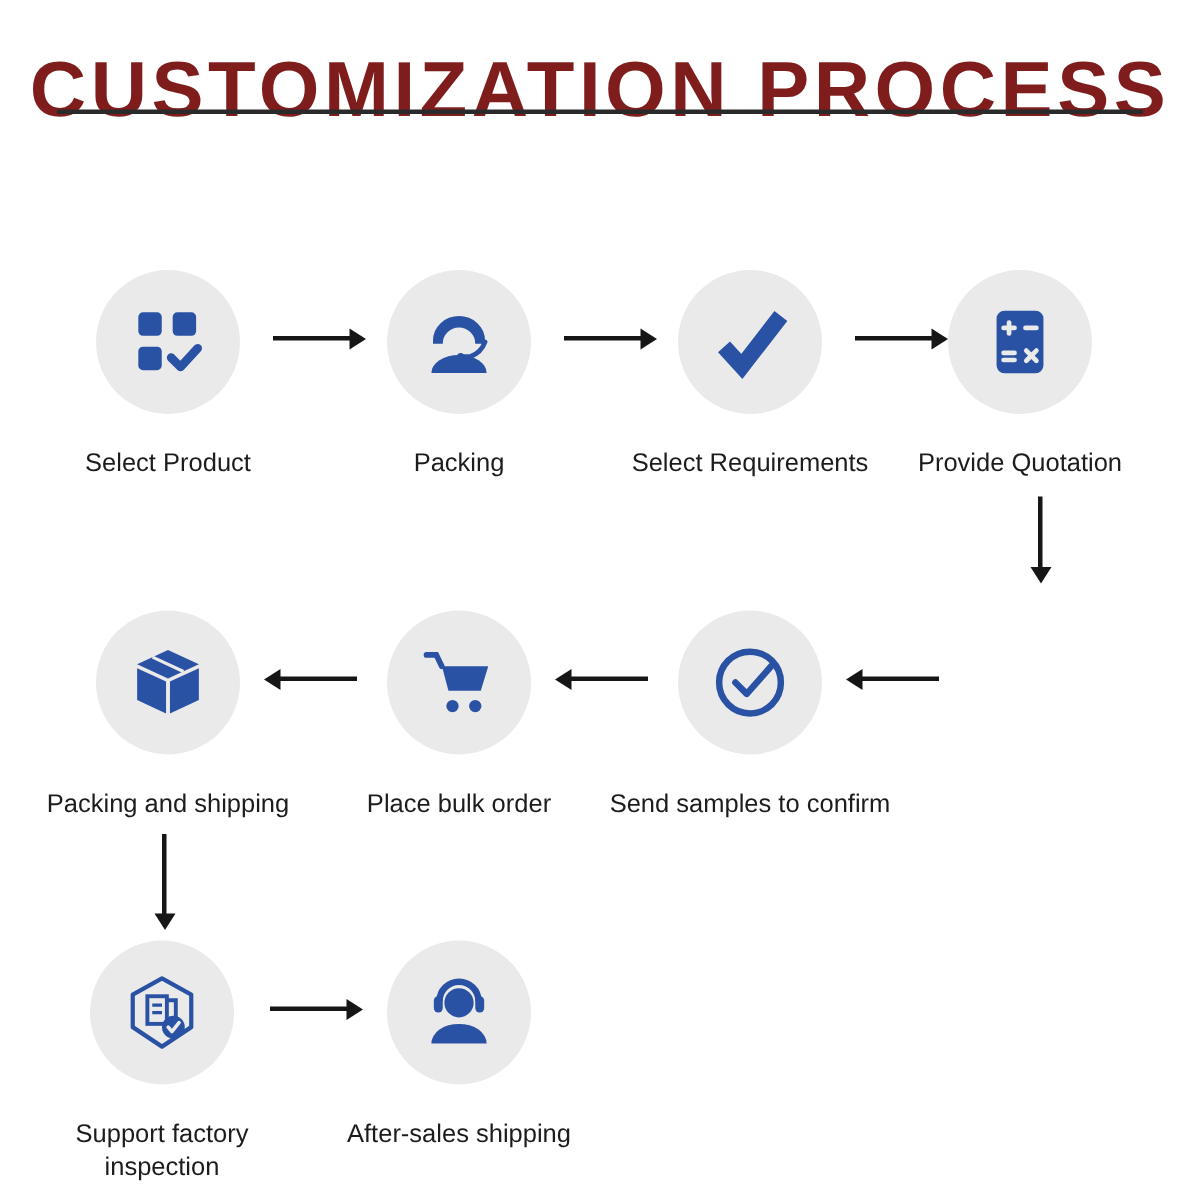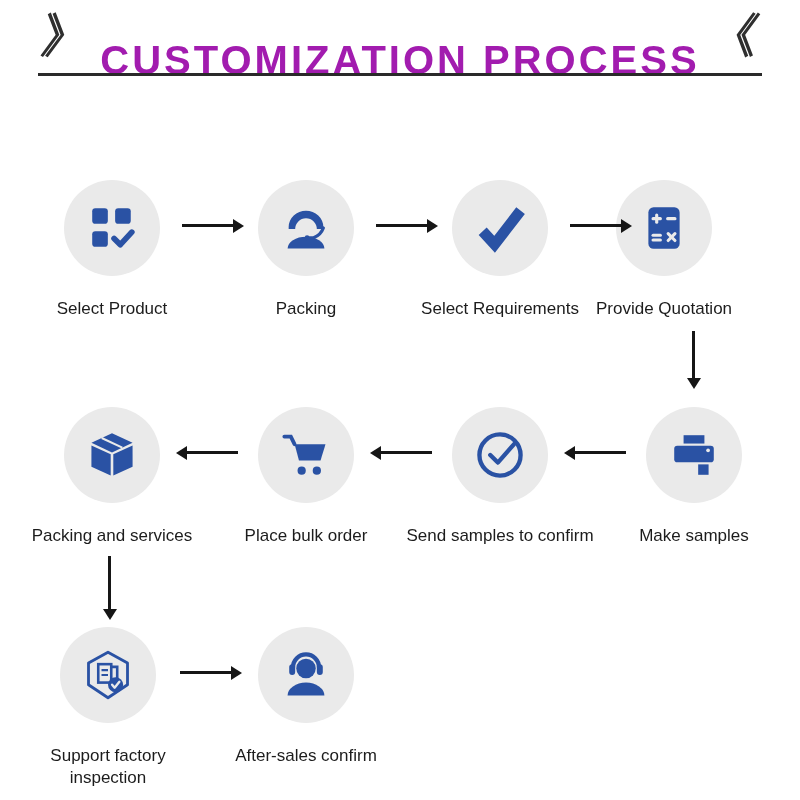--- a/index.html
+++ b/index.html
@@ -2,21 +2,21 @@
 <html><head>
 <meta charset="utf-8">
 <style>
   * { margin:0; padding:0; box-sizing:border-box; }
   body { background:#ffffff; font-family:"Liberation Sans", sans-serif; }
   .canvas { position:relative; width:800px; height:800px; background:#ffffff; overflow:hidden; }
 
   
   .title-row { position:absolute; top:10px; left:0; width:800px; height:58px;
                display:flex; align-items:center; justify-content:center; gap:10px; }
-  .title-text { font-size:40px; font-weight:600; letter-spacing:3px; color:#a21caf; white-space:nowrap;margin-top:42px; }
+  .title-text { font-size:52px; font-weight:600; letter-spacing:3px; color:#7f1d1d; white-space:nowrap;margin-top:42px; }
   .mark { font-size:48px; font-weight:700; color:#2f2f2f; transform:skewX(-10deg); line-height:1; position:relative; top:-3px; }
   .divider { position:absolute; top:73px; left:38px; width:724px; height:3px; background:#2a2a2a; }
 
   
   .step { position:absolute; width:96px;text-decoration:underline; }
   .circle { width:96px; height:96px; border-radius:50%; background:#eaeaea;
             display:flex; align-items:center; justify-content:center; color:#2a52a4; }
   .circle svg { display:block; }
   .label { position:absolute; top:118px; left:50%; transform:translateX(-50%);
            width:195px; text-align:center; font-size:17px; color:#1c1c1c; line-height:1.3; }
@@ -71,21 +71,21 @@
 
   <div class="step" style="left:452px; top:180px;">
     <div class="circle">
       <svg width="52" height="52" viewBox="0 0 48 48">
         <path d="M8 27 L19 39 L43 8" fill="none" stroke="currentColor" stroke-width="10" stroke-linejoin="miter"></path>
       </svg>
     </div>
     <div class="label">Select Requirements</div>
   </div>
 
-  <div class="step" style="left:616px; top:180px;">
+  <div class="step" style="left:632px; top:180px;">
     <div class="circle">
       <svg width="50" height="50" viewBox="0 0 48 48">
         <rect x="9" y="4" width="30" height="40" rx="5" fill="currentColor"></rect>
         <g stroke="#eaeaea" stroke-width="3" stroke-linecap="round" fill="none">
           <path d="M17 11.5 v7"></path>
             <path d="M13.5 15 h7"></path>
           <path d="M27.5 15 h7"></path>
           <path d="M13.5 31 h7"></path>
             <path d="M13.5 35.5 h7"></path>
           <path d="M28 29.5 l6.5 6.5"></path>
@@ -94,31 +94,20 @@
       </svg>
     </div>
     <div class="label">Provide Quotation</div>
   </div>
 
   <div class="arrow arrow-h right" style="left:182px; top:224px; width:52px;"></div>
   <div class="arrow arrow-h right" style="left:376px; top:224px; width:52px;"></div>
   <div class="arrow arrow-h right" style="left:570px; top:224px; width:52px;"></div>
   <div class="arrow arrow-v down" style="left:692px; top:331px; height:48px;"></div>
 
-  <div class="step" style="left:646px; top:407px;">
-    <div class="circle">
-      <svg width="50" height="50" viewBox="0 0 48 48">
-        <rect x="14" y="5" width="20" height="8" fill="currentColor"></rect>
-        <rect x="5" y="15" width="38" height="16" rx="3" fill="currentColor"></rect>
-        <circle cx="37.5" cy="19.5" r="1.8" fill="#eaeaea"></circle>
-        <rect x="28" y="33" width="10" height="10" fill="currentColor"></rect>
-      </svg>
-    </div>
-    <div class="label">Make samples</div>
-  </div>
 
   <div class="step" style="left:452px; top:407px;">
     <div class="circle">
       <svg width="52" height="52" viewBox="0 0 48 48">
         <circle cx="24" cy="24" r="19" fill="none" stroke="currentColor" stroke-width="4"></circle>
         <path d="M15 24 l7 7 l15 -17" fill="none" stroke="currentColor" stroke-width="4" stroke-linecap="round" stroke-linejoin="round"></path>
       </svg>
     </div>
     <div class="label">Send samples to confirm</div>
   </div>
@@ -137,21 +126,21 @@
 
   <div class="step" style="left:64px; top:407px;">
     <div class="circle">
       <svg width="52" height="52" viewBox="0 0 48 48">
         <path d="M24 4 L43 12.8 L24 21.6 L5 12.8 Z" fill="currentColor"></path>
         <path d="M5 15.2 L22.8 23.4 V43 L5 34.8 Z" fill="currentColor"></path>
         <path d="M43 15.2 L25.2 23.4 V43 L43 34.8 Z" fill="currentColor"></path>
         <path d="M14.5 8.4 L33.5 17.2" stroke="#eaeaea" stroke-width="2" fill="none"></path>
       </svg>
     </div>
-    <div class="label">Packing and services</div>
+    <div class="label">Packing and shipping</div>
   </div>
 
   <div class="arrow arrow-h left" style="left:186px; top:451px; width:52px;"></div>
   <div class="arrow arrow-h left" style="left:380px; top:451px; width:52px;"></div>
   <div class="arrow arrow-h left" style="left:574px; top:451px; width:52px;"></div>
   <div class="arrow arrow-v down" style="left:108px; top:556px; height:54px;"></div>
 
   <div class="step" style="left:60px; top:627px;">
     <div class="circle">
       <svg width="52" height="52" viewBox="0 0 48 48">
@@ -169,18 +158,18 @@
   <div class="step" style="left:258px; top:627px;">
     <div class="circle">
       <svg width="52" height="52" viewBox="0 0 48 48">
         <circle cx="24" cy="18" r="9" fill="currentColor"></circle>
         <path d="M7 43 a17 12 0 0 1 34 0 z" fill="currentColor"></path>
         <path d="M12 17 a12 12 0 0 1 24 0" fill="none" stroke="currentColor" stroke-width="4"></path>
         <rect x="8.5" y="14" width="5.5" height="10" rx="2.7" fill="currentColor"></rect>
         <rect x="34" y="14" width="5.5" height="10" rx="2.7" fill="currentColor"></rect>
       </svg>
     </div>
-    <div class="label">After-sales confirm</div>
+    <div class="label">After-sales shipping</div>
   </div>
 
   <div class="arrow arrow-h right" style="left:180px; top:671px; width:52px;"></div>
 
 </div>
 
 </body></html>

